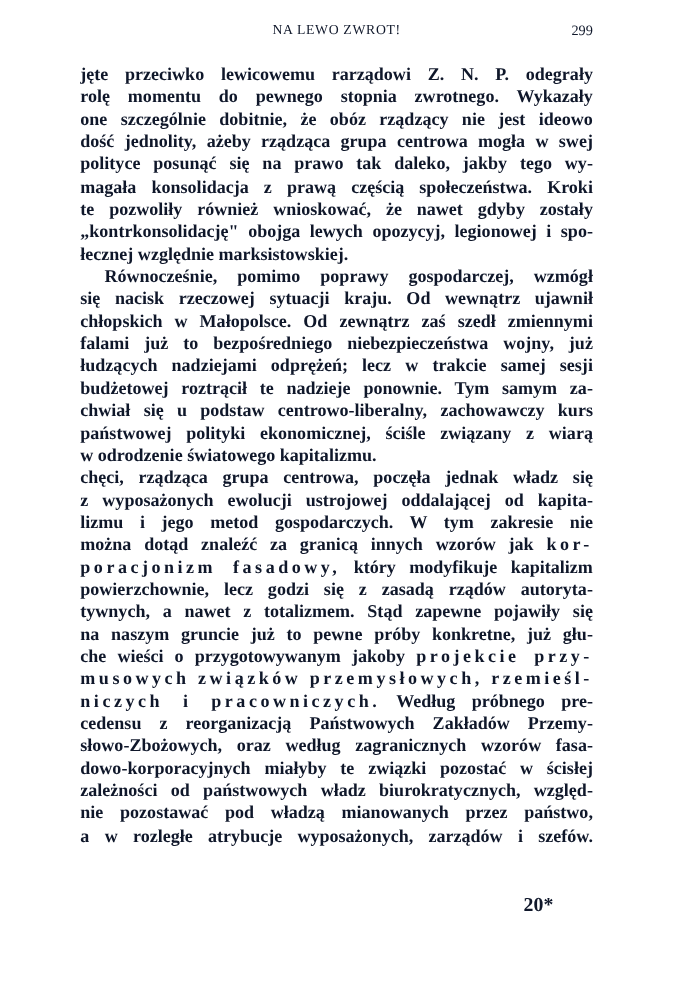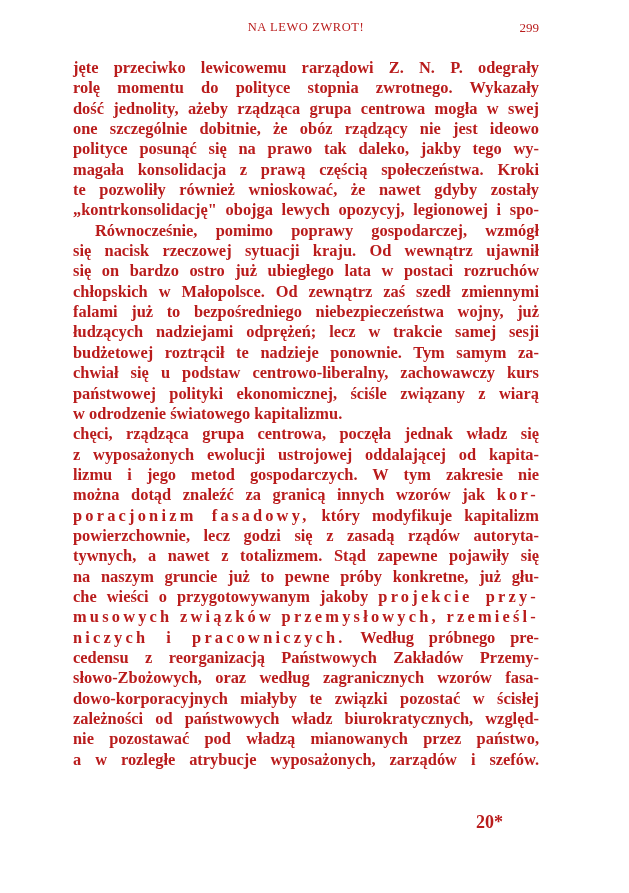--- a/index.html
+++ b/index.html
@@ -1,17 +1,17 @@
 <!DOCTYPE html>
 <html><head>
 <meta charset="utf-8">
 <style>
   html, body { margin: 0; padding: 0; background: #ffffff; }
   body { width: 629px; height: 893px; position: relative; overflow: hidden; }
-  .page { position: absolute; left: 0; top: 0; width: 629px; height: 893px; background: #fff; color: #b91c1c; }
+  .page { position: absolute; left: 0; top: 0; width: 629px; height: 893px; background: #fff; color: #0f172a; }
   .header { position: absolute; top: 18px; left: 73px; width: 466px; height: 20px;
     font-family: "Liberation Serif", serif; font-size: 12.5px; letter-spacing: 0.6px; }
   .running-title { position: absolute; left: 0; right: 0; text-align: center; top: 2px; }
   .page-number { position: absolute; right: 0; top: 2px; font-size: 13px; letter-spacing: 0; }
   .body { position: absolute; left: 73px; top: 58px; width: 466px;
     font-family: "Liberation Serif", serif; font-size: 16.4px; line-height: 20.35px; font-weight: bold; }
   .line { display: block; height: 20.35px; white-space: nowrap; text-align: justify; text-align-last: justify; }
   .line.last { text-align-last: left; }
   .line.indent { padding-left: 22px; }
   .sp { letter-spacing: 3.2px; }
@@ -21,31 +21,31 @@
 <body>
 
 <div class="page">
   <div class="header">
     <div class="running-title">NA LEWO ZWROT!</div>
     <div class="page-number">299</div>
   </div>
 
   <div class="body">
     <span class="line">jęte przeciwko lewicowemu rarządowi Z. N. P. odegrały</span>
-    <span class="line">rolę momentu do polityce stopnia zwrotnego. Wykazały</span>
+    <span class="line">rolę momentu do pewnego stopnia zwrotnego. Wykazały</span>
+    <span class="line">one szczególnie dobitnie, że obóz rządzący nie jest ideowo</span>
     <span class="line">dość jednolity, ażeby rządząca grupa centrowa mogła w swej</span>
-    <span class="line">one szczególnie dobitnie, że obóz rządzący nie jest ideowo</span>
     <span class="line">polityce posunąć się na prawo tak daleko, jakby tego wy-</span>
     <span class="line">magała konsolidacja z prawą częścią społeczeństwa. Kroki</span>
     <span class="line">te pozwoliły również wnioskować, że nawet gdyby zostały</span>
     <span class="line">„kontrkonsolidację" obojga lewych opozycyj, legionowej i spo-</span>
+    <span class="line last">łecznej względnie marksistowskiej.</span>
 
     <span class="line indent">Równocześnie, pomimo poprawy gospodarczej, wzmógł</span>
     <span class="line">się nacisk rzeczowej sytuacji kraju. Od wewnątrz ujawnił</span>
-    <span class="line">się on bardzo ostro już ubiegłego lata w postaci rozruchów</span>
     <span class="line">chłopskich w Małopolsce. Od zewnątrz zaś szedł zmiennymi</span>
     <span class="line">falami już to bezpośredniego niebezpieczeństwa wojny, już</span>
     <span class="line">łudzących nadziejami odprężeń; lecz w trakcie samej sesji</span>
     <span class="line">budżetowej roztrącił te nadzieje ponownie. Tym samym za-</span>
     <span class="line">chwiał się u podstaw centrowo-liberalny, zachowawczy kurs</span>
     <span class="line">państwowej polityki ekonomicznej, ściśle związany z wiarą</span>
     <span class="line last">w odrodzenie światowego kapitalizmu.</span>
 
     <span class="line">chęci, rządząca grupa centrowa, poczęła jednak władz się</span>
     <span class="line">z wyposażonych ewolucji ustrojowej oddalającej od kapita-</span>

